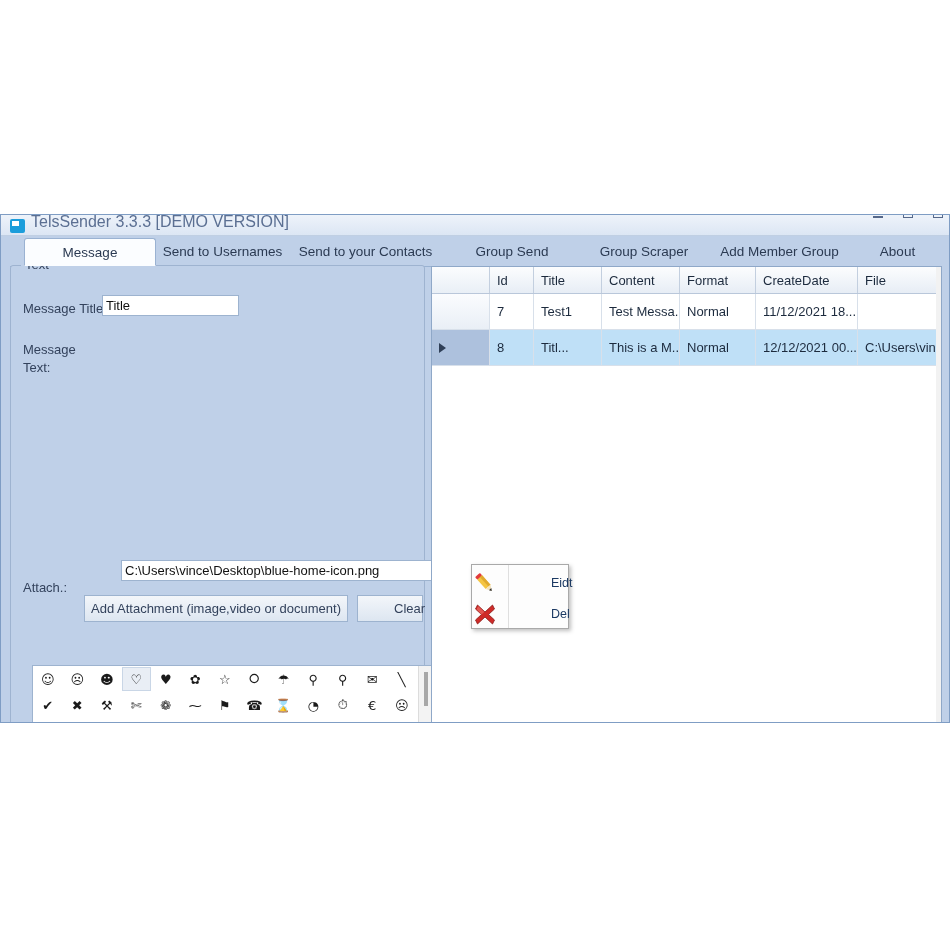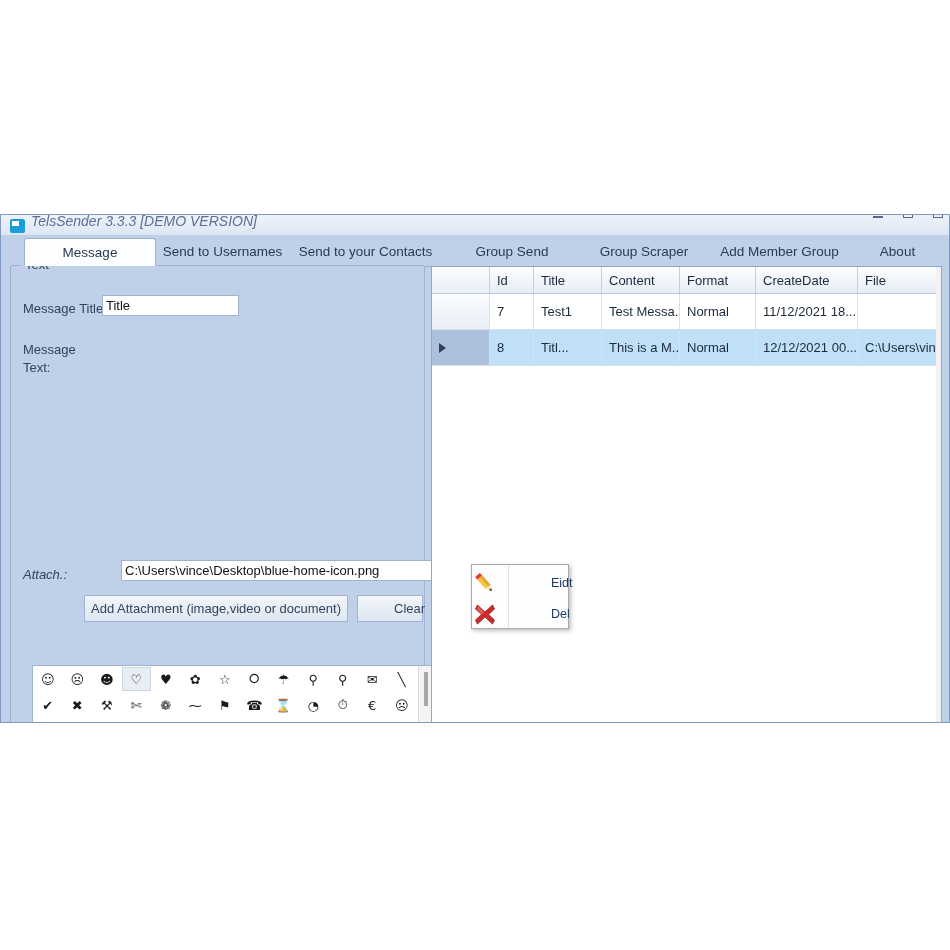--- a/index.html
+++ b/index.html
@@ -25,21 +25,21 @@
   }
   .titlebar .tb-icon{
     position:absolute;left:9px;top:4px;width:15px;height:14px;
     background:#1b9ddb;border-radius:2px;
   }
   .titlebar .tb-icon:after{
     content:"";position:absolute;left:2px;top:2px;width:7px;height:5px;background:#fff;
   }
   .titlebar .tb-title{
     position:absolute;left:30px;top:-2px;
-    font-size:14px;color:#5b6f92;white-space:nowrap;font-style:italic;
+    font-size:16px;color:#5b6f92;white-space:nowrap;
   }
   .winbtns{position:absolute;right:6px;top:-6px;display:flex;gap:18px;}
   .winbtn{width:12px;height:12px;color:#4a5b78;font-size:11px;line-height:12px;text-align:center;}
   .winbtn .g{display:block;width:10px;height:9px;border:1px solid #56688a;border-top-width:2px;box-sizing:border-box;}
   .winbtn .gm{display:block;width:10px;height:9px;border-bottom:2px solid #56688a;box-sizing:border-box;}
 
   
   .tabstrip{
     position:absolute;left:9px;top:23px;width:932px;height:28px;
     border-bottom:1px solid #9ab2d2;
@@ -182,21 +182,21 @@
 
   <div class="groupbox">
     <div class="legend">Text</div>
 
     <div class="lbl" style="left:12px;top:35px;">Message Title:</div>
     <input class="txtinput" style="left: 91px; top: 29px; width: 137px; height: 21px;" value="Title" placeholder="Title">
 
     <div class="lbl" style="left:12px;top:76px;">Message</div>
     <div class="lbl" style="left:12px;top:94px;">Text:</div>
 
-    <div class="lbl" style="left:12px;top:301px;font-style:italic;">Attach.:</div>
+    <div class="lbl" style="left:12px;top:314px;">Attach.:</div>
     <input class="txtinput" style="left: 73px; top: 294px; width: 339px; height: 21px; margin-left: 37px;" value="C:\Users\vince\Desktop\blue-home-icon.png" placeholder="Attachment path">
 
     <div class="btn" style="left:73px;top:329px;width:264px;height:27px;line-height:25px;">Add Attachment (image,video or document)</div>
     <div class="btn" style="left:346px;top:329px;width:66px;height:27px;line-height:25px;padding-left:36px;">Clear</div>
 
     <div class="emojipanel">
       <div class="emoji-grid">
         <div class="emoji-row">
           <div class="emoji-cell">☺</div>
           <div class="emoji-cell">☹</div>

